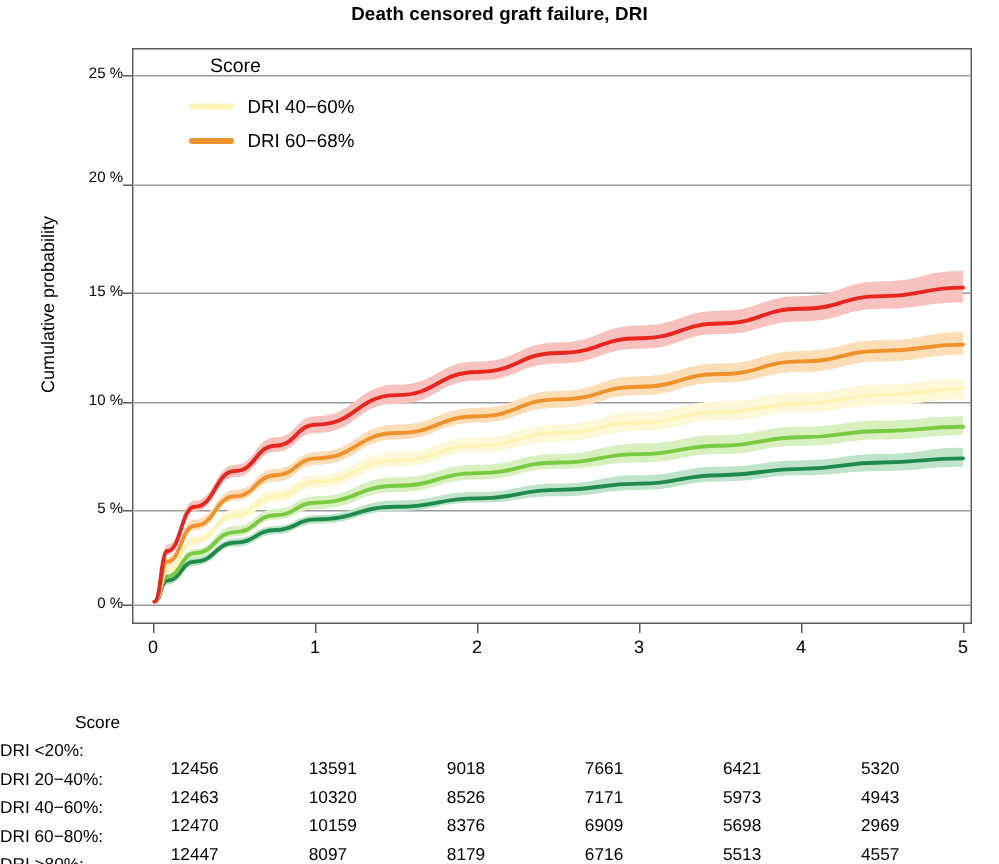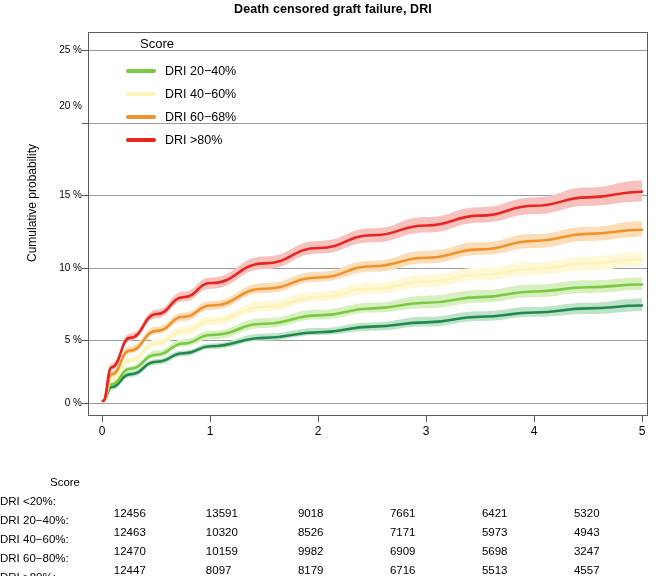--- a/index.html
+++ b/index.html
@@ -175,21 +175,21 @@
 
 <div class="chart-root">
 
   <div class="chart-title">Death censored graft failure, DRI</div>
 
   <div class="yaxis-title">Cumulative probability</div>
 
   <div class="ylab" style="top:44px">25 %</div>
   <div class="ytick" style="top:50px"></div>
 
-  <div class="ylab" style="top:100px">20 %</div>
+  <div class="ylab" style="top:113px">20 %</div>
   <div class="ytick" style="top:123px"></div>
 
   <div class="ylab" style="top:189px">15 %</div>
   <div class="ytick" style="top:195px"></div>
 
   <div class="ylab" style="top:262px">10 %</div>
   <div class="ytick" style="top:268px"></div>
 
   <div class="ylab" style="top:334px">5 %</div>
   <div class="ytick" style="top:340px"></div>
@@ -235,34 +235,26 @@
   <div class="xlab" style="left:534px">4</div>
 
   <div class="xtick" style="left:642px"></div>
   <div class="xlab" style="left:642px">5</div>
 
 
   <div class="legend">
     <div class="legend-title">Score</div>
 
     <div class="legend-item">
-      <span class="legend-swatch" style="background:#7ac943"></span>
-      <span class="legend-label">DRI 20−40%</span>
-    </div>
-    <div class="legend-item">
       <span class="legend-swatch" style="background:#fdf4b8"></span>
       <span class="legend-label">DRI 40−60%</span>
     </div>
     <div class="legend-item">
       <span class="legend-swatch" style="background:#f0922b"></span>
       <span class="legend-label">DRI 60−68%</span>
-    </div>
-    <div class="legend-item">
-      <span class="legend-swatch" style="background:#e8251f"></span>
-      <span class="legend-label">DRI &gt;80%</span>
     </div>
   </div>
 
   <div class="risk-table">
     <div class="risk-row risk-title-row">
       <div class="risk-head">Score</div>
     </div>
 
     <div class="risk-row">
       <div class="risk-head">DRI &lt;20%:</div>
@@ -281,24 +273,24 @@
       <div class="risk-cell">8526</div>
       <div class="risk-cell">7171</div>
       <div class="risk-cell">5973</div>
       <div class="risk-cell">4943</div>
     </div>
 
     <div class="risk-row">
       <div class="risk-head">DRI 40−60%:</div>
       <div class="risk-cell first">12470</div>
       <div class="risk-cell">10159</div>
-      <div class="risk-cell">9982</div>
+      <div class="risk-cell">8376</div>
       <div class="risk-cell">6909</div>
       <div class="risk-cell">5698</div>
-      <div class="risk-cell">3247</div>
+      <div class="risk-cell">2969</div>
     </div>
 
     <div class="risk-row">
       <div class="risk-head">DRI 60−80%:</div>
       <div class="risk-cell first">12447</div>
       <div class="risk-cell">8097</div>
       <div class="risk-cell">8179</div>
       <div class="risk-cell">6716</div>
       <div class="risk-cell">5513</div>
       <div class="risk-cell">4557</div>

